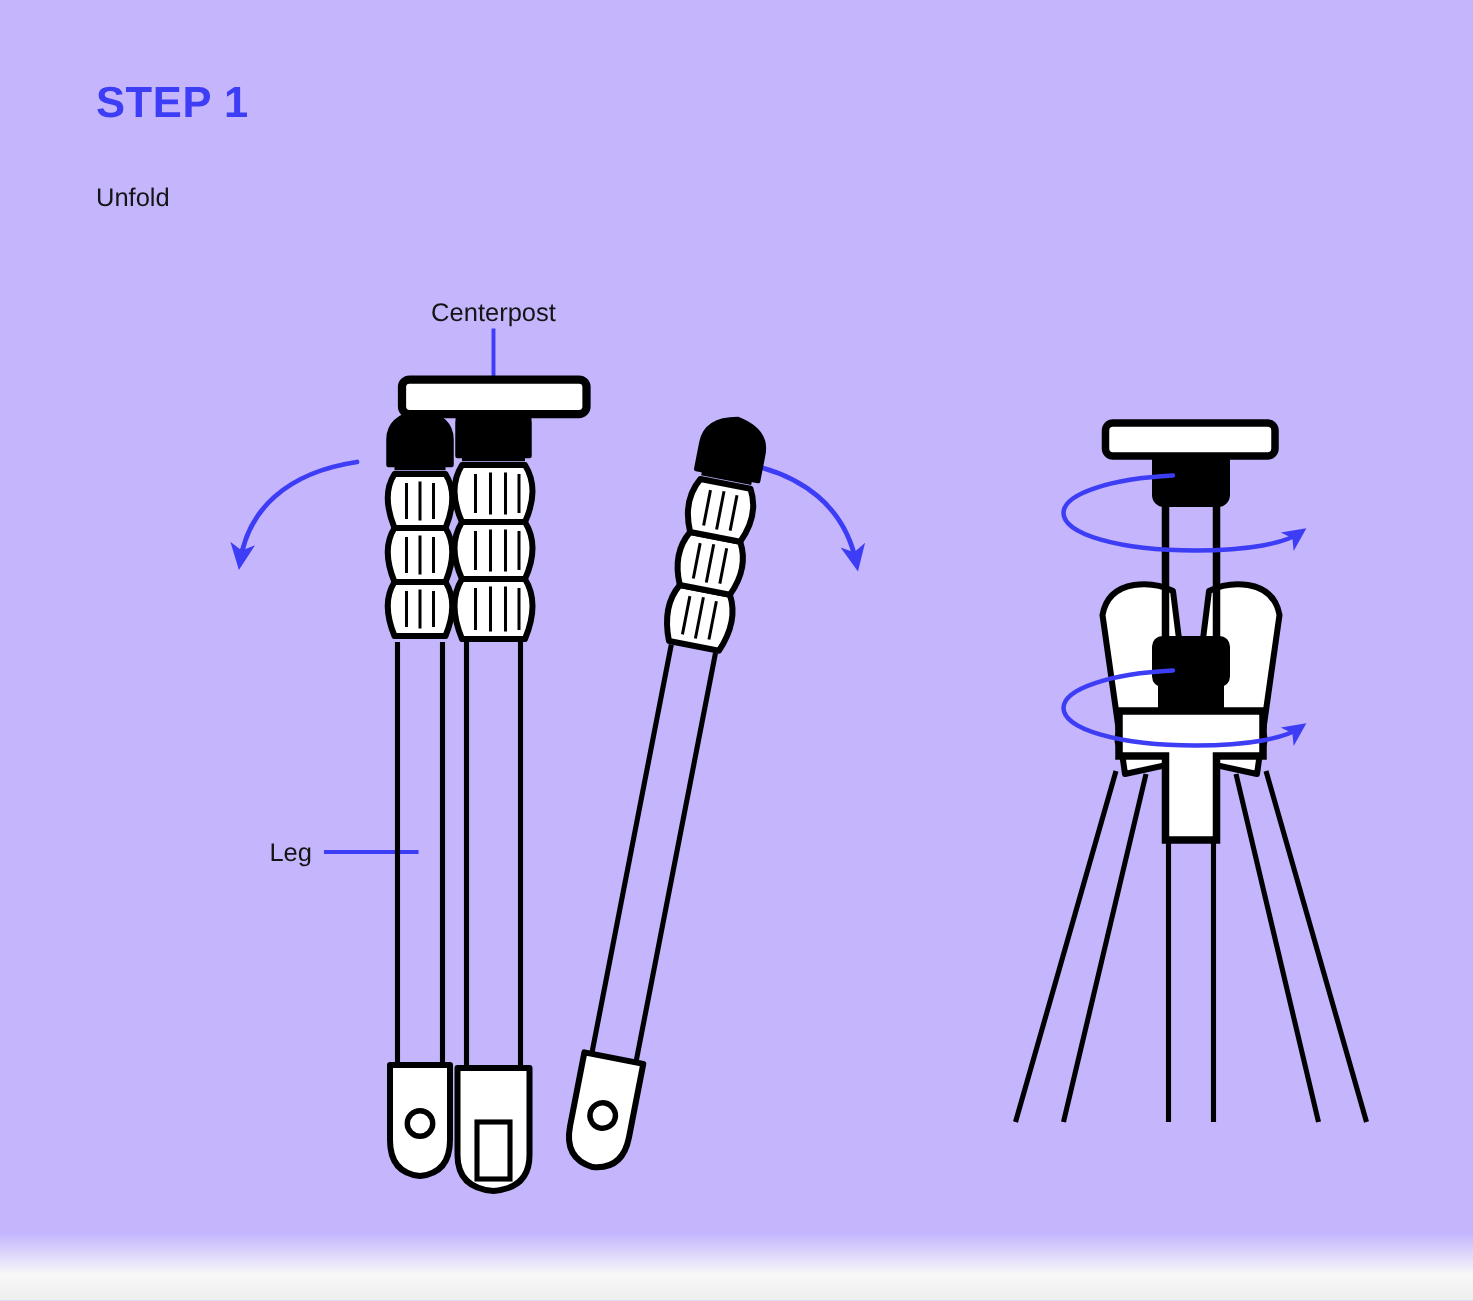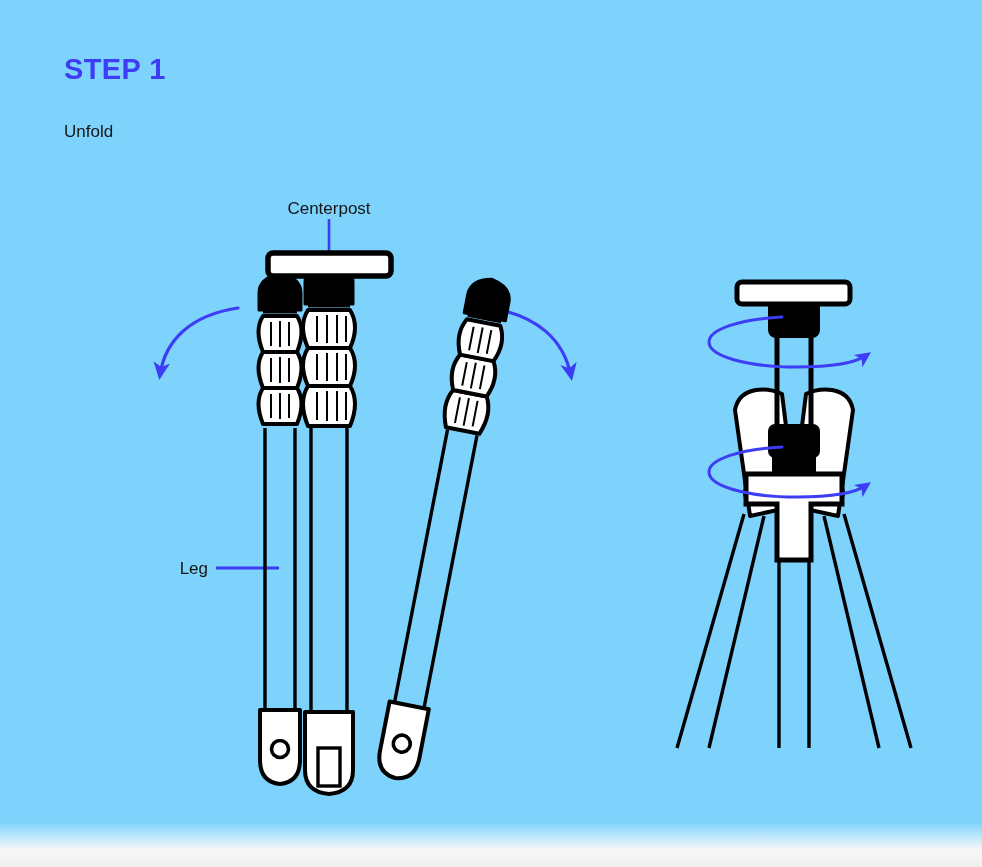--- a/index.html
+++ b/index.html
@@ -13,21 +13,21 @@
     background: #ffffff;
     font-family: "Liberation Sans", sans-serif;
     overflow: hidden;
     position: relative;
   }
 
   #page {
     position: relative;
     width: 982px;
     height: 867px;
-    background: #7dd3fc;
+    background: #c4b5fd;
     box-sizing: border-box;
   }
 
   
   #heading-block {
     position: absolute;
     left: 64px;
     top: 54px;
   }
 

